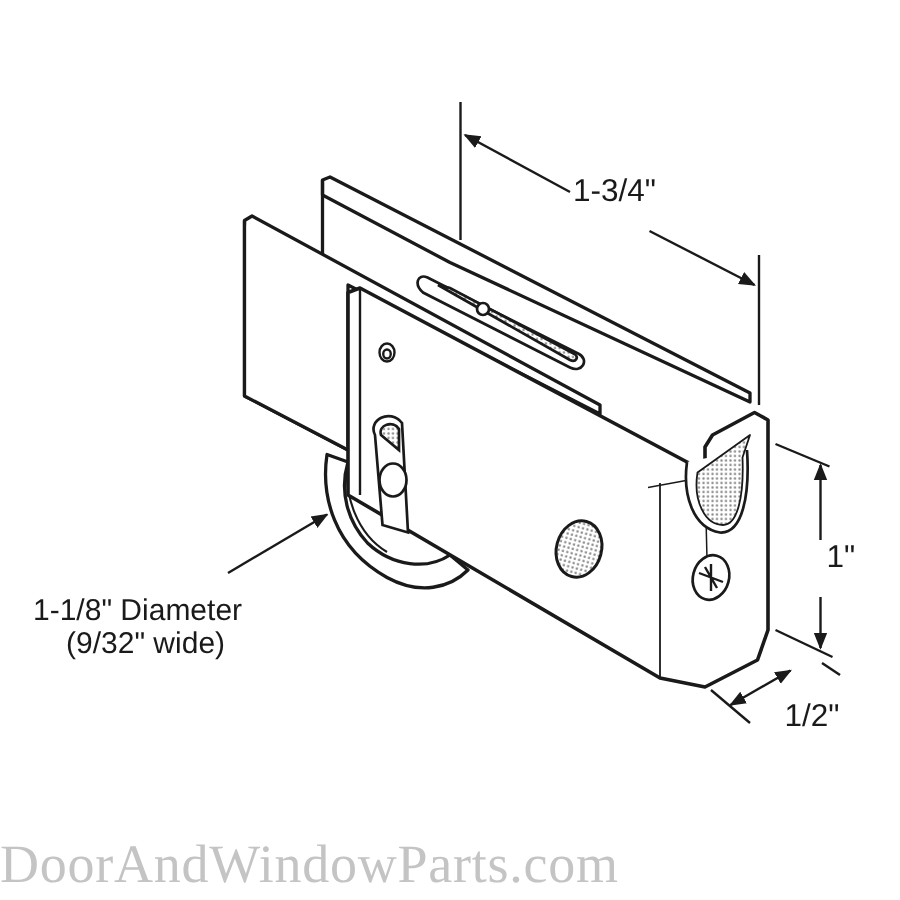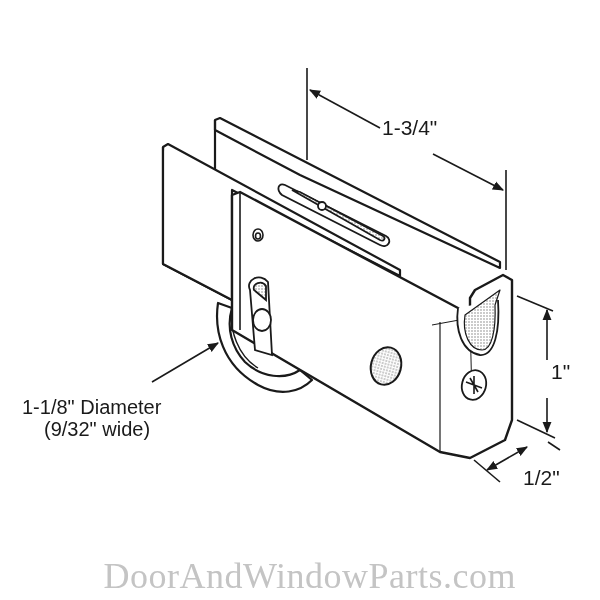--- a/index.html
+++ b/index.html
@@ -20,21 +20,21 @@
       left: 22px; top: 396px;
       font-family: "Liberation Sans", sans-serif;
       font-size: 20px;
       color: #1a1a1a;
       line-height: 22px;
     }
     .callout .line2 { display: block; padding-left: 22px; }
     .watermark {
       position: absolute;
       left: 0; width: 516px; top: 555px;
-      text-align: right;
+      text-align: left;
       font-family: "Liberation Serif", serif;
       font-size: 36px;
       color: #c4c4c4;
       letter-spacing: 0.5px;
     }
   </style>
 </head>
 <body>
 
 <div class="canvas">

